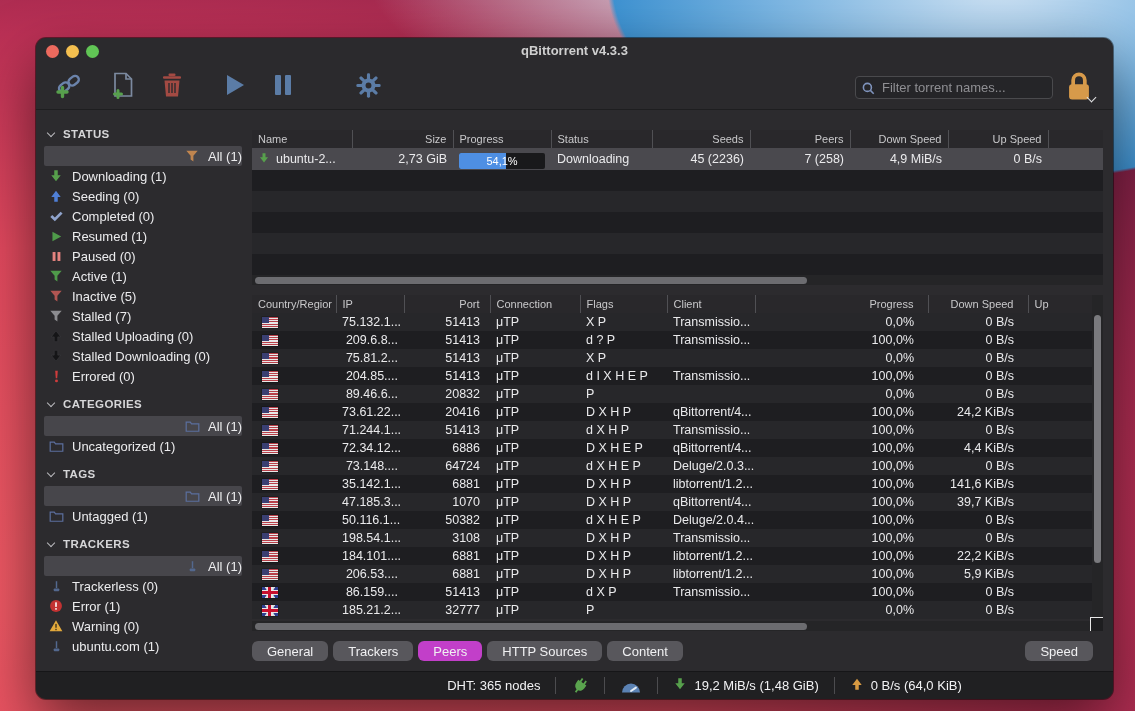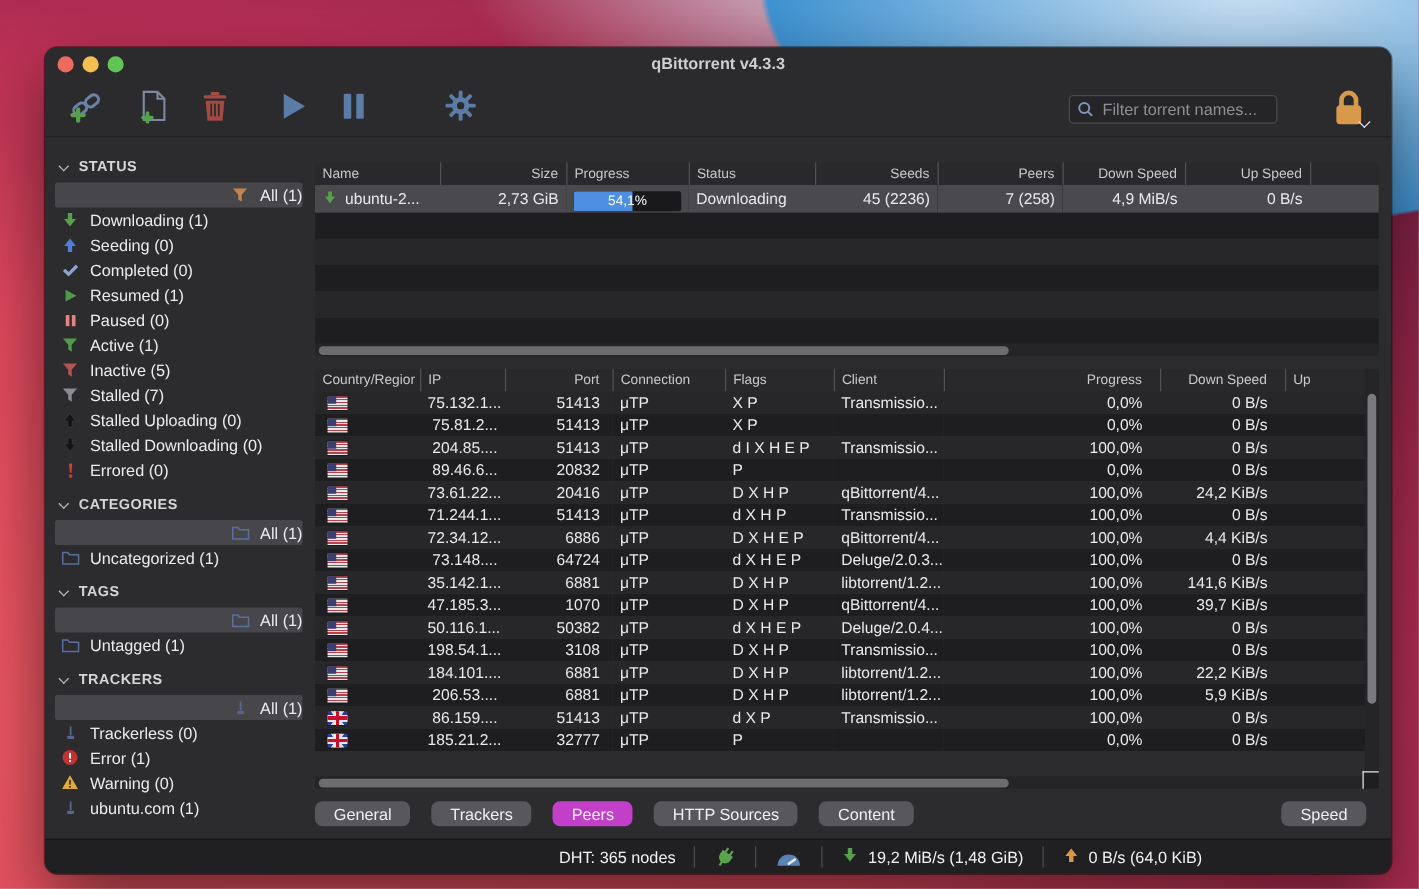--- a/index.html
+++ b/index.html
@@ -17,21 +17,21 @@
     box-shadow:0 25px 60px rgba(0,0,0,.55), 0 0 0 1px rgba(0,0,0,.45);
     color:#e8e8e8;
   }
   
   .titlebar { position:absolute; top:0; left:0; right:0; height:26px; background:#2b2a2d; }
   .tl { position:absolute; top:7px; width:13px; height:13px; border-radius:50%; }
   .tl.red{ left:10px; background:#ec6a5e; } .tl.yel{ left:30px; background:#f4bf4f; } .tl.grn{ left:50px; background:#61c555; }
   .title { position:absolute; top:5px; left:0; right:0; text-align:center; font-size:13px; font-weight:bold; color:#cfcfcf; }
   .toolbar { position:absolute; top:26px; left:0; right:0; height:46px; background:#2b2a2d; border-bottom:1px solid #1e1e20; }
   .tbtn { position:absolute; top:8px; width:30px; height:30px; display:flex; align-items:center; justify-content:center; }
-  .filter-wrap { position:absolute; left:819px; top:12px; width:167px; height:23px; }
+  .filter-wrap { position:absolute; left:819px; top:12px; width:198px; height:23px; }
   .filter-wrap input {
     width:100%; height:100%; background:#252528; border:1px solid #4a4a4d; border-radius:4px;
     color:#cfcfcf; font-size:13px; padding:0 6px 0 26px; outline:none; font-family:"Liberation Sans",sans-serif;
   }
   .filter-wrap input::placeholder { color:#8f8f93; }
   .search-ic { position:absolute; left:7px; top:5px; }
   .lock-wrap { position:absolute; left:1029px; top:6px; width:30px; height:34px; }
   .lock-chev { position:absolute; left:1052px; top:30px; width:7px; height:7px; border-left:1.5px solid #e3e3e5; border-bottom:1.5px solid #e3e3e5; transform:rotate(-45deg); }
   
   .content { position:absolute; top:72px; left:0; right:0; bottom:28px; background:#2c2b2e; }
@@ -82,21 +82,21 @@
     background-image:
       linear-gradient(to bottom, transparent 4px, #c8102e 4px, #c8102e 7px, transparent 7px),
       linear-gradient(to right, transparent 6.5px, #c8102e 6.5px, #c8102e 9.5px, transparent 9.5px),
       linear-gradient(to bottom, transparent 2.8px, #e8e8e8 2.8px, #e8e8e8 8.2px, transparent 8.2px),
       linear-gradient(to right, transparent 5.3px, #e8e8e8 5.3px, #e8e8e8 10.7px, transparent 10.7px),
       linear-gradient(55deg, transparent 42%, #dcdcdc 45%, #dcdcdc 55%, transparent 58%),
       linear-gradient(-55deg, transparent 42%, #dcdcdc 45%, #dcdcdc 55%, transparent 58%);
     background-color:#2d3e8f;
   }
   
-  .tabsrow { position:absolute; left:216px; top:530px; width:851px; height:22px; display:flex; align-items:center; gap:17px;justify-content:flex-end; }
+  .tabsrow { position:absolute; left:216px; top:530px; width:851px; height:22px; display:flex; align-items:center; gap:5px;justify-content:flex-end; }
   .tab { background:#58575c; border:none; border-radius:6px; height:20px; padding:0 15px; font-size:13px; color:#f0f0f2; font-family:"Liberation Sans",sans-serif; }
   .tab.active { background:#c23fc9; }
   .tab.speed { margin-left:auto; margin-right:10px; }
   
   .statusbar { position:absolute; left:0; right:0; bottom:0; height:28px; background:#202022; border-top:1px solid #161618; display:flex; align-items:center; justify-content:center; padding-left:260px; font-size:13px; color:#f2f2f4; }
   .sb-sep { width:1px; height:17px; background:#4c4c4f; margin:0 15px; flex:none; }
   .sb-item { display:flex; align-items:center; gap:7px; white-space:nowrap; }
 </style>
 </head>
 <body>
@@ -505,20 +505,31 @@
                 <td class="num">75.132.1...</td>
                 <td class="num" style="padding-right:10px">51413</td>
                 <td>μTP</td>
                 <td>X P</td>
                 <td>Transmissio...</td>
                 <td class="num" style="padding-right:14px">0,0%</td>
                 <td class="num" style="padding-right:14px">0 B/s</td>
                 <td></td>
               </tr>
 
+              <tr class="prow">
+                <td><span class="flag" data-country="US"></span></td>
+                <td class="num">209.6.8...</td>
+                <td class="num" style="padding-right:10px">51413</td>
+                <td>μTP</td>
+                <td>d ? P</td>
+                <td>Transmissio...</td>
+                <td class="num" style="padding-right:14px">100,0%</td>
+                <td class="num" style="padding-right:14px">0 B/s</td>
+                <td></td>
+              </tr>
 
               <tr class="prow">
                 <td><span class="flag" data-country="US"></span></td>
                 <td class="num">75.81.2...</td>
                 <td class="num" style="padding-right:10px">51413</td>
                 <td>μTP</td>
                 <td>X P</td>
                 <td></td>
                 <td class="num" style="padding-right:14px">0,0%</td>
                 <td class="num" style="padding-right:14px">0 B/s</td>

